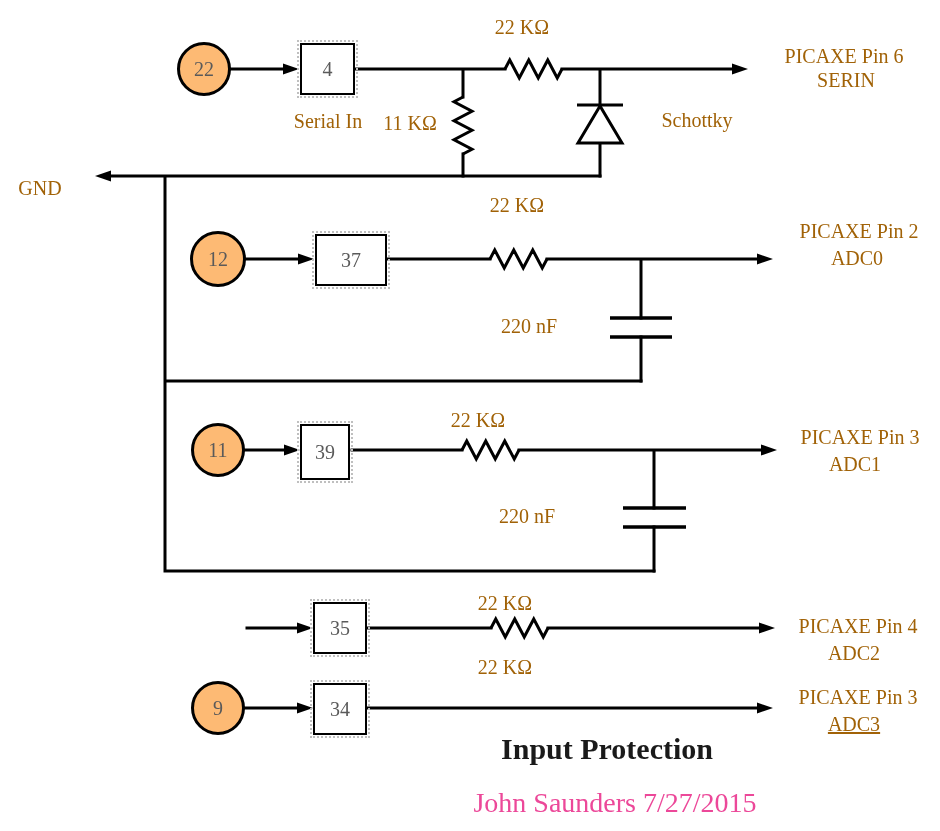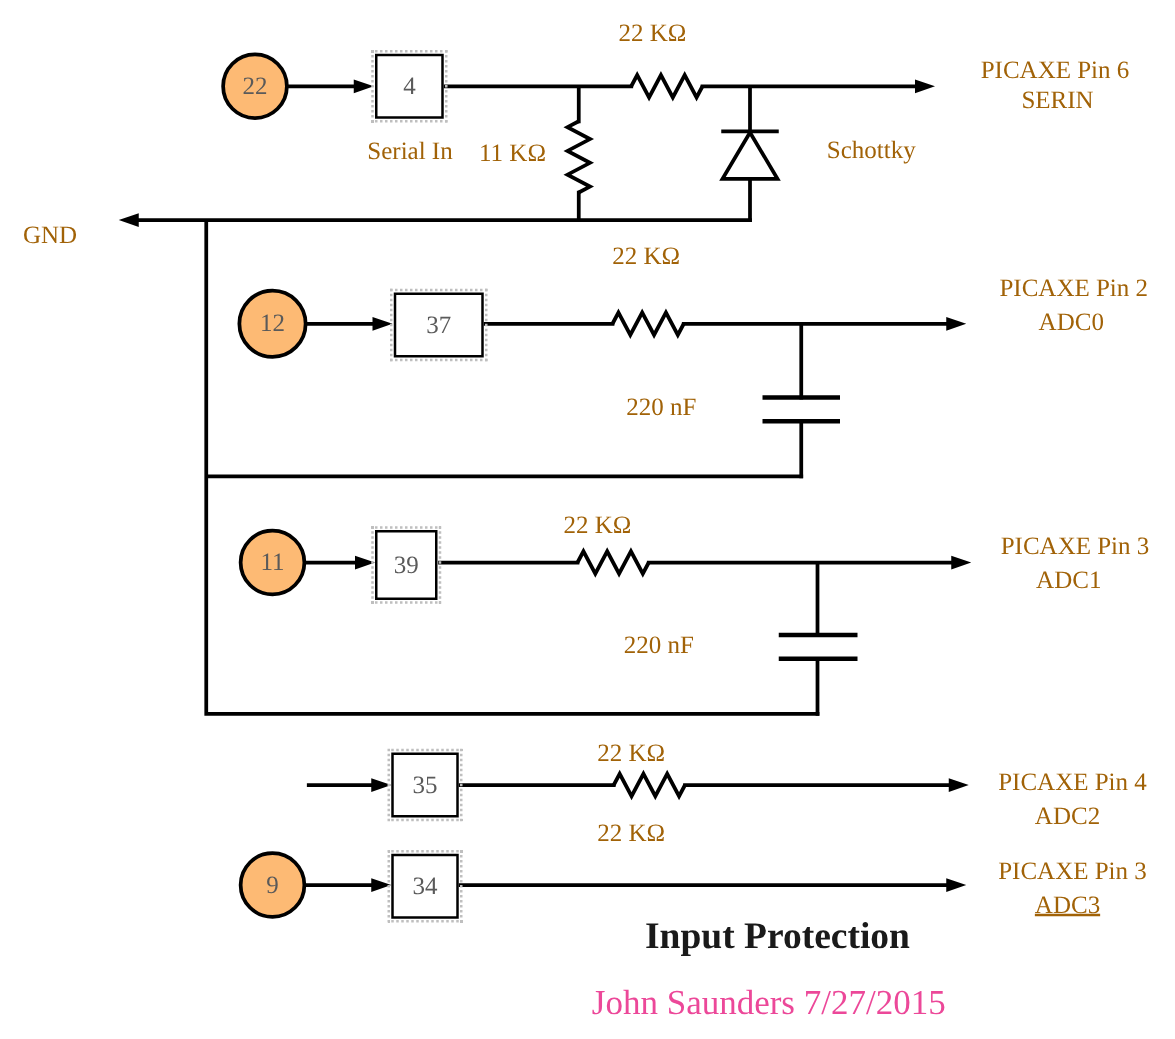--- a/index.html
+++ b/index.html
@@ -148,16 +148,16 @@
   <div class="lbl" style="left:855px;top:464px;">ADC1</div>
 
   <div class="lbl" style="left:505px;top:603px;">22 KΩ</div>
   <div class="lbl" style="left:858px;top:626px;">PICAXE Pin 4</div>
   <div class="lbl" style="left:854px;top:653px;">ADC2</div>
 
   <div class="lbl" style="left:505px;top:667px;">22 KΩ</div>
   <div class="lbl" style="left:858px;top:697px;">PICAXE Pin 3</div>
   <div class="lbl" style="left:854px;top:724px;text-decoration:underline;">ADC3</div>
 
-  <div class="title" style="left:622px;top:749px;">Input Protection</div>
+  <div class="title" style="left:607px;top:749px;">Input Protection</div>
   <div class="credit" style="left:615px;top:803px;">John Saunders 7/27/2015</div>
 
 </div>
 
 </body></html>

